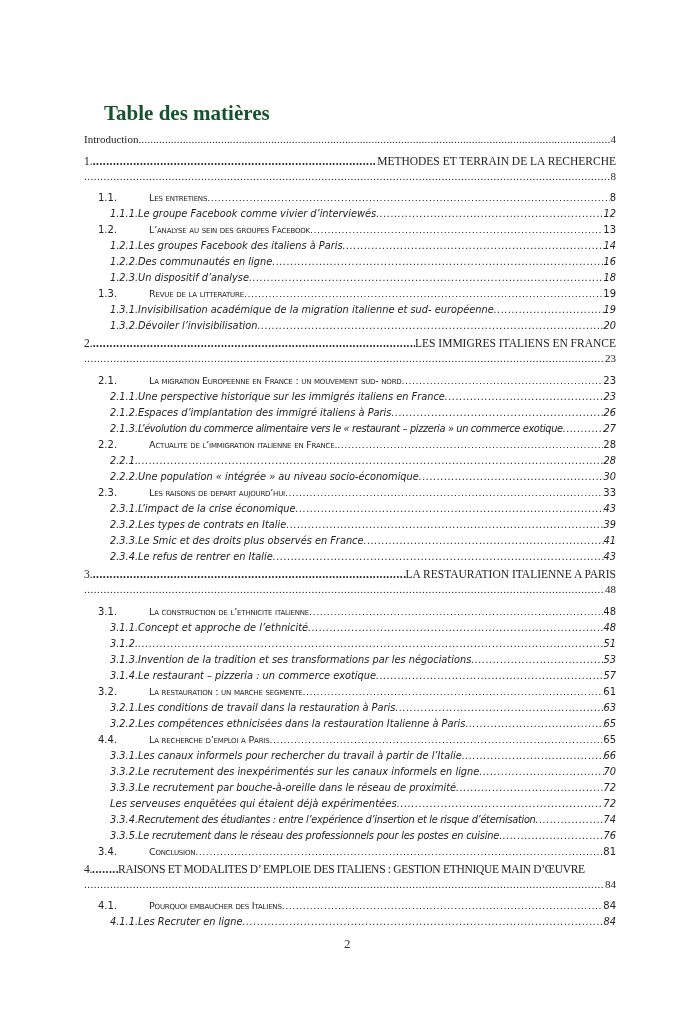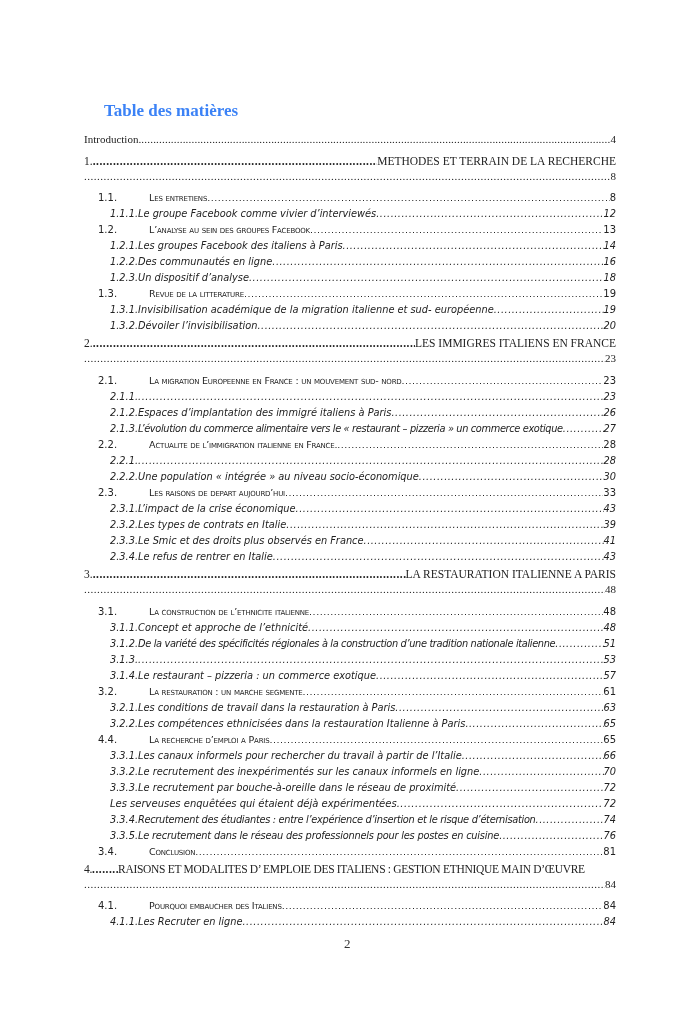--- a/index.html
+++ b/index.html
@@ -1,18 +1,18 @@
 <!DOCTYPE html>
 <html><head>
 <meta charset="utf-8">
 <style>
   html, body { margin:0; padding:0; background:#ffffff; }
   body { width:700px; height:1028px; position:relative; overflow:hidden; color:#111; }
   .page { position:absolute; left:0; top:0; width:700px; height:1028px; }
-  .title { position:absolute; left:104px; top:101px; font-family:"Liberation Serif", serif; font-weight:bold; font-size:17px; color:#3b82f6; }
+  .title { position:absolute; left:104px; top:101px; font-family:"Liberation Serif", serif; font-weight:bold; font-size:21px; color:#14532d; }
   .row { position:absolute; left:84px; width:532px; display:flex; align-items:flex-end; white-space:nowrap; }
   .row .lbl, .row .pg, .row .txt { flex:0 0 auto; }
   .row .dots { flex:1 1 auto; overflow:hidden; }
   .row .dots::after { content:"........................................................................................................................................................................................................................................................................................................"; letter-spacing:0.5px; }
   .serif { font-family:"Liberation Serif", serif; font-size:11px; color:#222; }
   .serif .dots::after { letter-spacing:0.2px; }
   .h1 { font-family:"Liberation Serif", serif; font-size:11.5px; color:#222; }
   .h1 .dots { font-weight:bold; }
   .h1-cont { font-family:"Liberation Serif", serif; font-size:11px; color:#222; }
   .sans { font-family:"DejaVu Sans", sans-serif; color:#222; }
@@ -113,20 +113,21 @@
   </div>
 
   <div class="row sans l2" style="top:375px">
     <span class="num">2.1.</span>
     <span class="txt">La migration Europeenne en France : un mouvement sud- nord</span>
     <span class="dots"></span>
     <span class="pg">23</span>
   </div>
   <div class="row sans l3" style="top:391px">
     <span class="num">2.1.1.</span>
+    <span class="txt">Une perspective historique sur les immigrés italiens en France</span>
     <span class="dots"></span>
     <span class="pg">23</span>
   </div>
   <div class="row sans l3" style="top:407px">
     <span class="num">2.1.2.</span>
     <span class="txt">Espaces d’implantation des immigré italiens à Paris</span>
     <span class="dots"></span>
     <span class="pg">26</span>
   </div>
   <div class="row sans l3" style="top:423px">
@@ -200,26 +201,26 @@
     <span class="pg">48</span>
   </div>
   <div class="row sans l3" style="top:622px">
     <span class="num">3.1.1.</span>
     <span class="txt">Concept et approche de l’ethnicité</span>
     <span class="dots"></span>
     <span class="pg">48</span>
   </div>
   <div class="row sans l3" style="top:638px">
     <span class="num">3.1.2.</span>
-    <span class="txt" style="letter-spacing:-0.35px">De la variété des spécificités régionales à la construction d’une tradition nationale italienne</span>
     <span class="dots"></span>
     <span class="pg">51</span>
   </div>
   <div class="row sans l3" style="top:654px">
     <span class="num">3.1.3.</span>
+    <span class="txt">Invention de la tradition et ses transformations par les négociations</span>
     <span class="dots"></span>
     <span class="pg">53</span>
   </div>
   <div class="row sans l3" style="top:670px">
     <span class="num">3.1.4.</span>
     <span class="txt">Le restaurant – pizzeria : un commerce exotique</span>
     <span class="dots"></span>
     <span class="pg">57</span>
   </div>
   <div class="row sans l2" style="top:686px">

